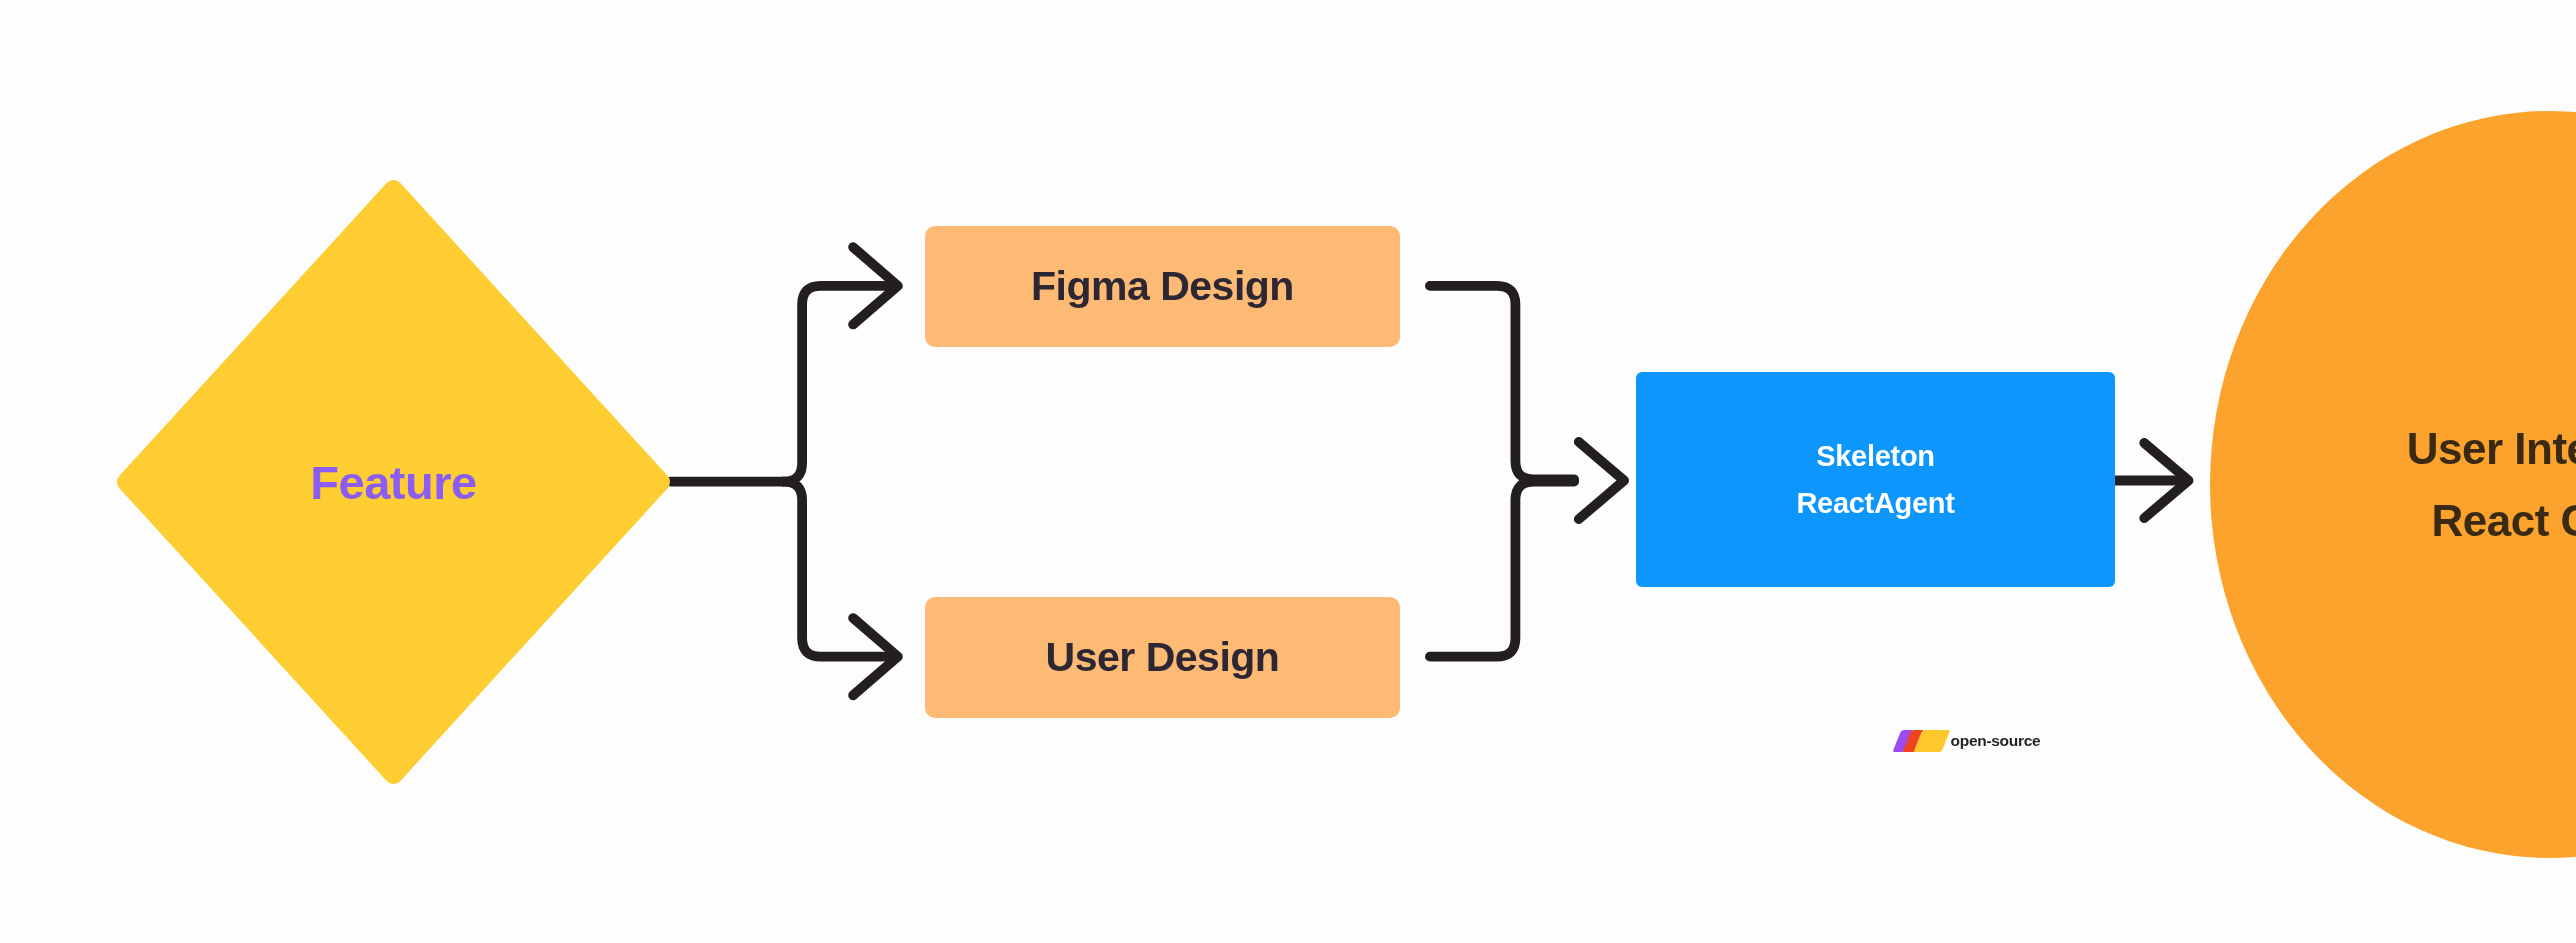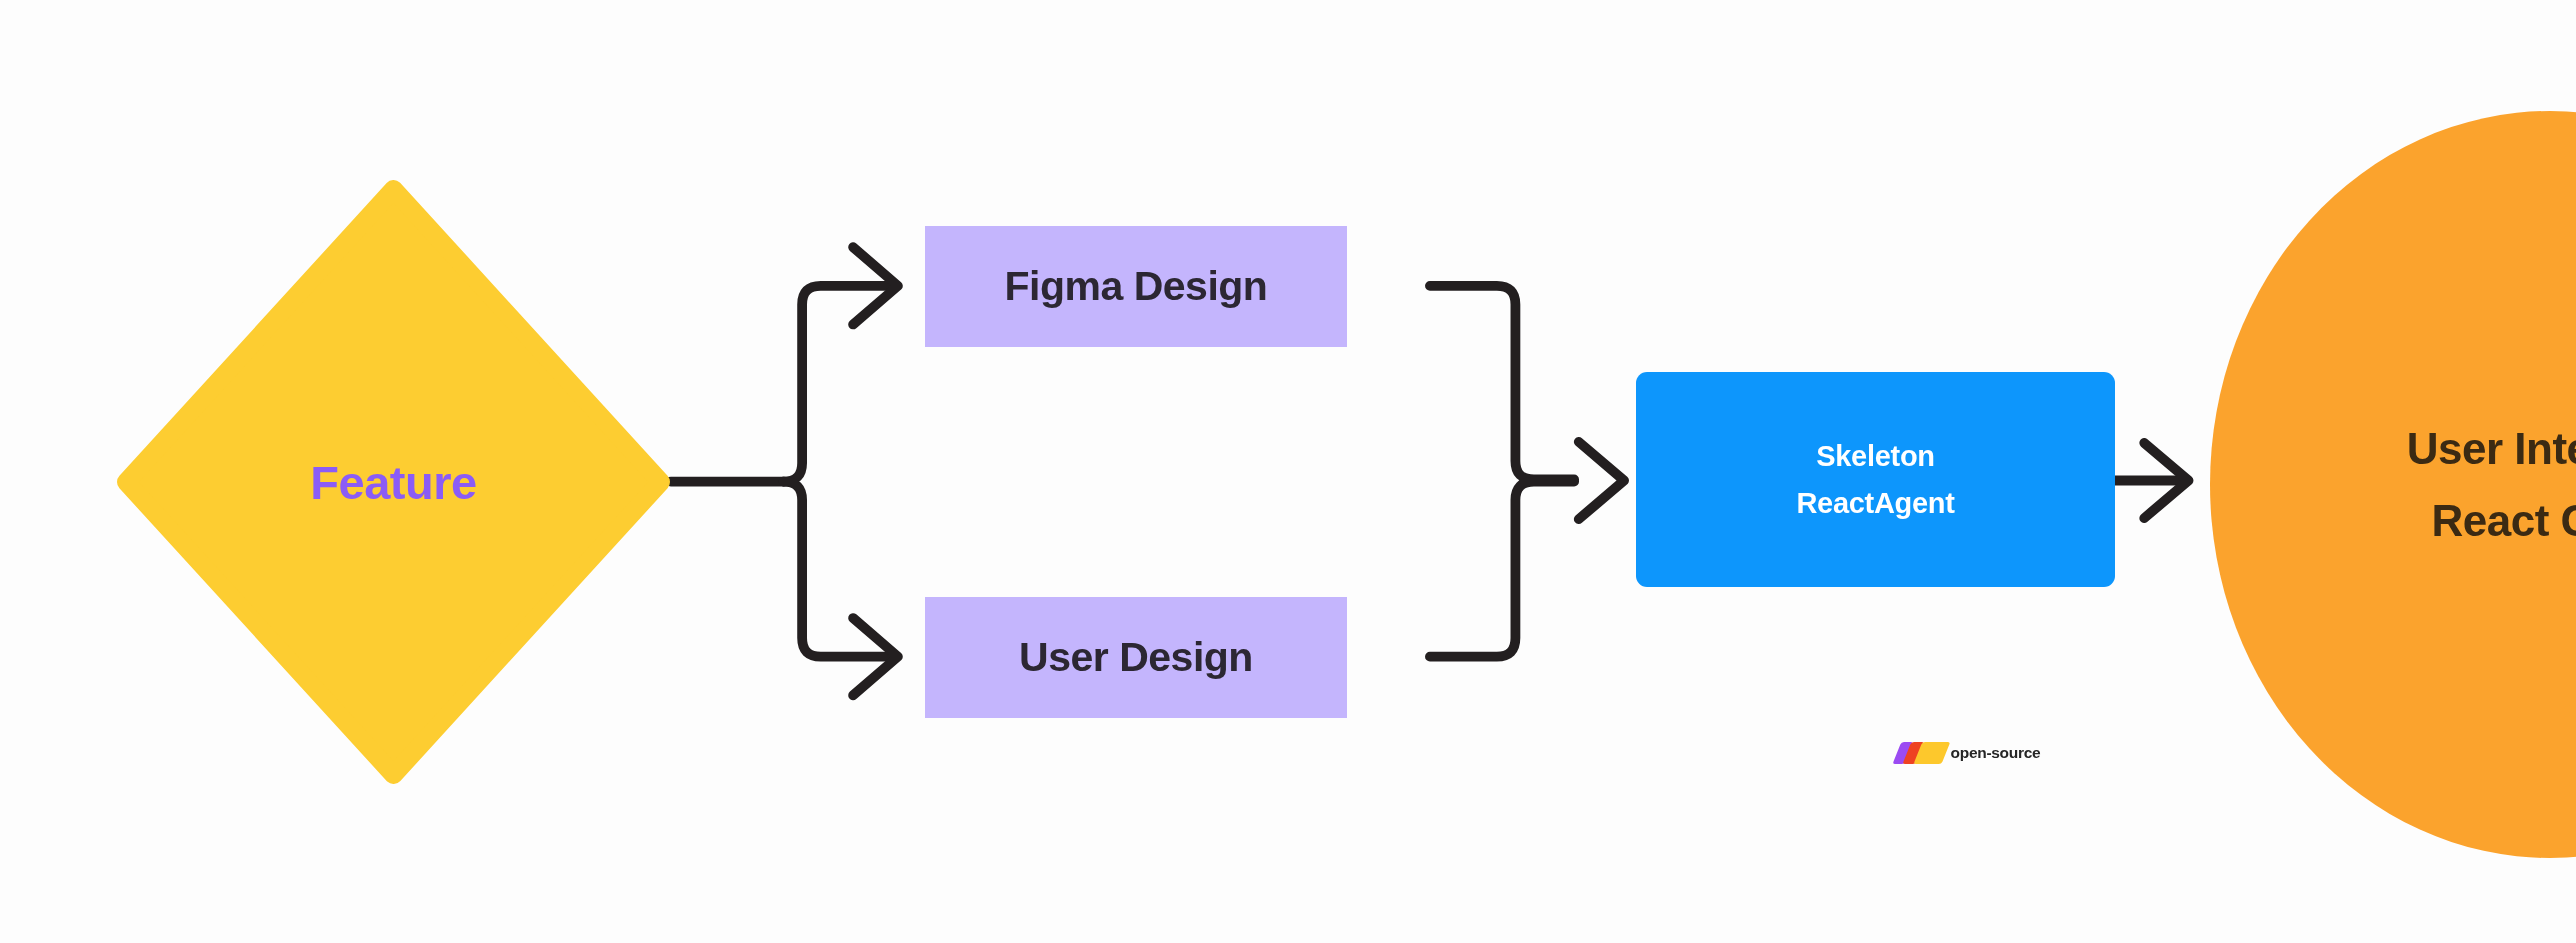--- a/index.html
+++ b/index.html
@@ -11,43 +11,43 @@
   .node{position:absolute;box-sizing:border-box;display:flex;
         align-items:center;justify-content:center;text-align:center;}
 
   
   #node-feature{left:117px;top:180px;width:553px;height:604px;}
   #node-feature .shape{position:absolute;left:0;top:0;width:100%;height:100%;}
   #node-feature .label{position:relative;z-index:2;font-size:47px;font-weight:700;
         color:#8b5cf6;letter-spacing:-0.5px;}
 
   
-  .pbox{width:422px;height:121px;background:#c4b5fd;border-radius:0;}
+  .pbox{width:475px;height:121px;background:#fdba74;border-radius:10px;}
   .pbox .label{font-size:41px;font-weight:700;color:#2C2733;letter-spacing:-0.5px;}
   #node-figma{left:925px;top:226px;}
   #node-story{left:925px;top:597px;}
 
   
   #node-skeleton{left:1636px;top:372px;width:479px;height:215px;
-        background:#0D96FC;border-radius:11px;flex-direction:column;}
+        background:#0D96FC;border-radius:6px;flex-direction:column;}
   #node-skeleton .label{font-size:29px;font-weight:700;color:#FFFFFF;
         line-height:1.62;letter-spacing:-0.3px;}
 
   
   #node-ui{left:2210px;top:111px;width:680px;height:747px;
         background:#FBA32D;border-radius:50%;flex-direction:column;}
   #node-ui .label{font-size:44px;font-weight:700;color:#3B2A13;
         line-height:1.62;letter-spacing:-0.5px;}
 
   
   #brand{position:absolute;left:1641px;top:676px;width:392px;height:98px;}
   #brand .wordmark{position:absolute;left:0;top:0;font-size:46px;font-weight:700;
         color:#262626;letter-spacing:-1.3px;line-height:1;}
   #brand .badge{position:absolute;left:256px;top:54px;
-        display:flex;align-items:center;gap:4.6px;margin-top:12px;}
+        display:flex;align-items:center;gap:4.6px;}
   #brand .mark{width:49px;height:21.6px;position:relative;}
   #brand .mark i{position:absolute;top:0;height:21.6px;border-radius:2.6px;
         transform:skewX(-22deg);display:block;}
   #brand .mark .s1{left:0px;width:12.4px;background:#9B4BF2;}
   #brand .mark .s2{left:9.8px;width:13.4px;background:#EE4222;}
   #brand .mark .s3{left:21px;width:28px;background:#FDC82C;}
   #brand .badge .txt{font-size:15.5px;font-weight:700;color:#262626;
         letter-spacing:-0.3px;white-space:nowrap;}
 </style>
 </head>

